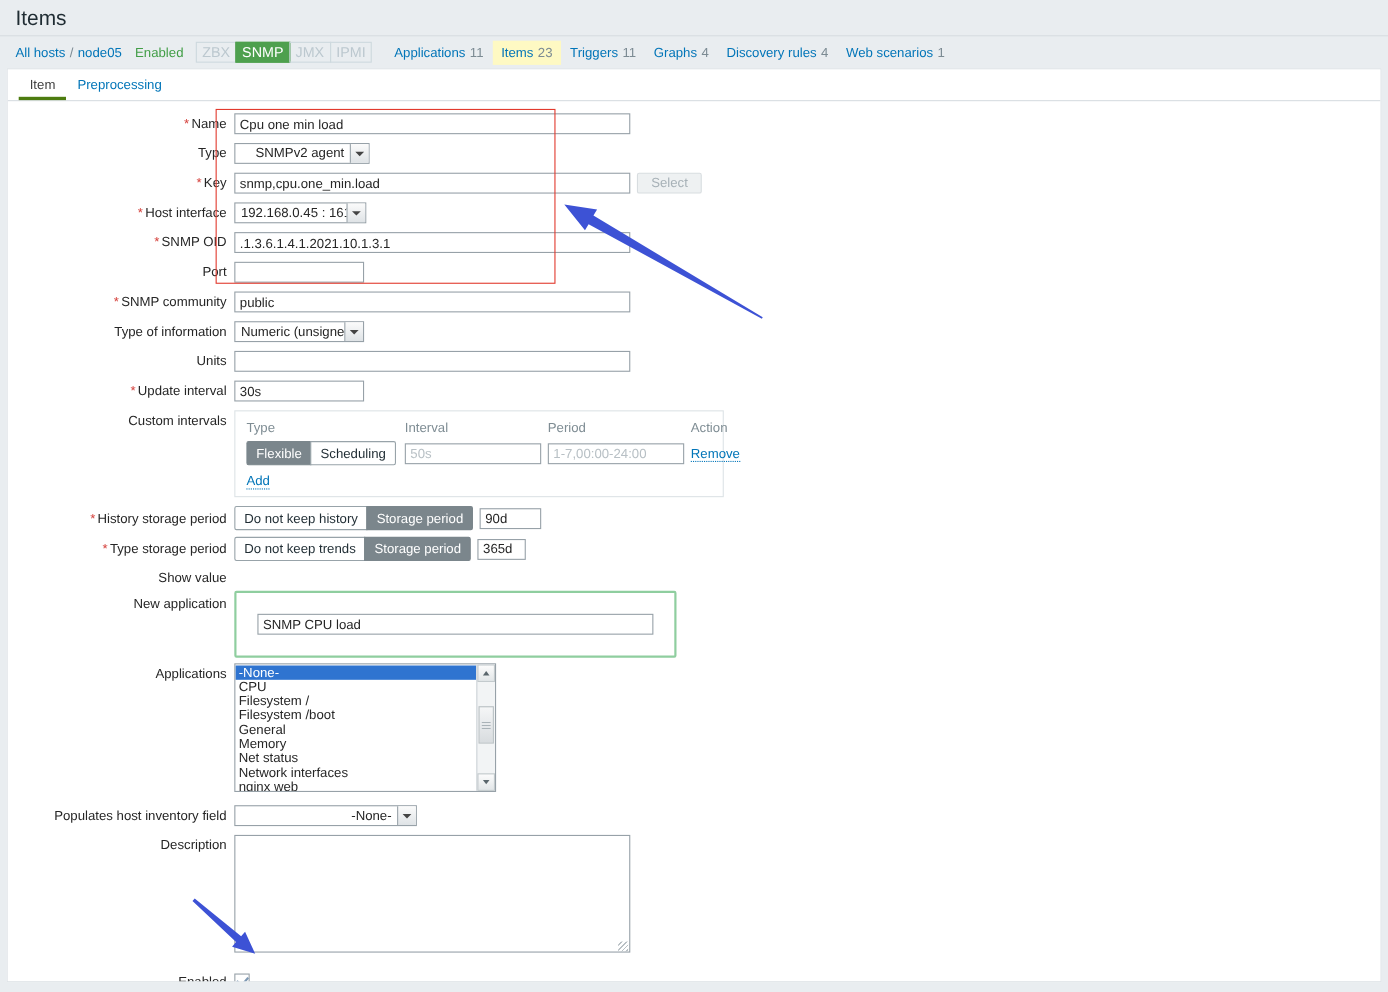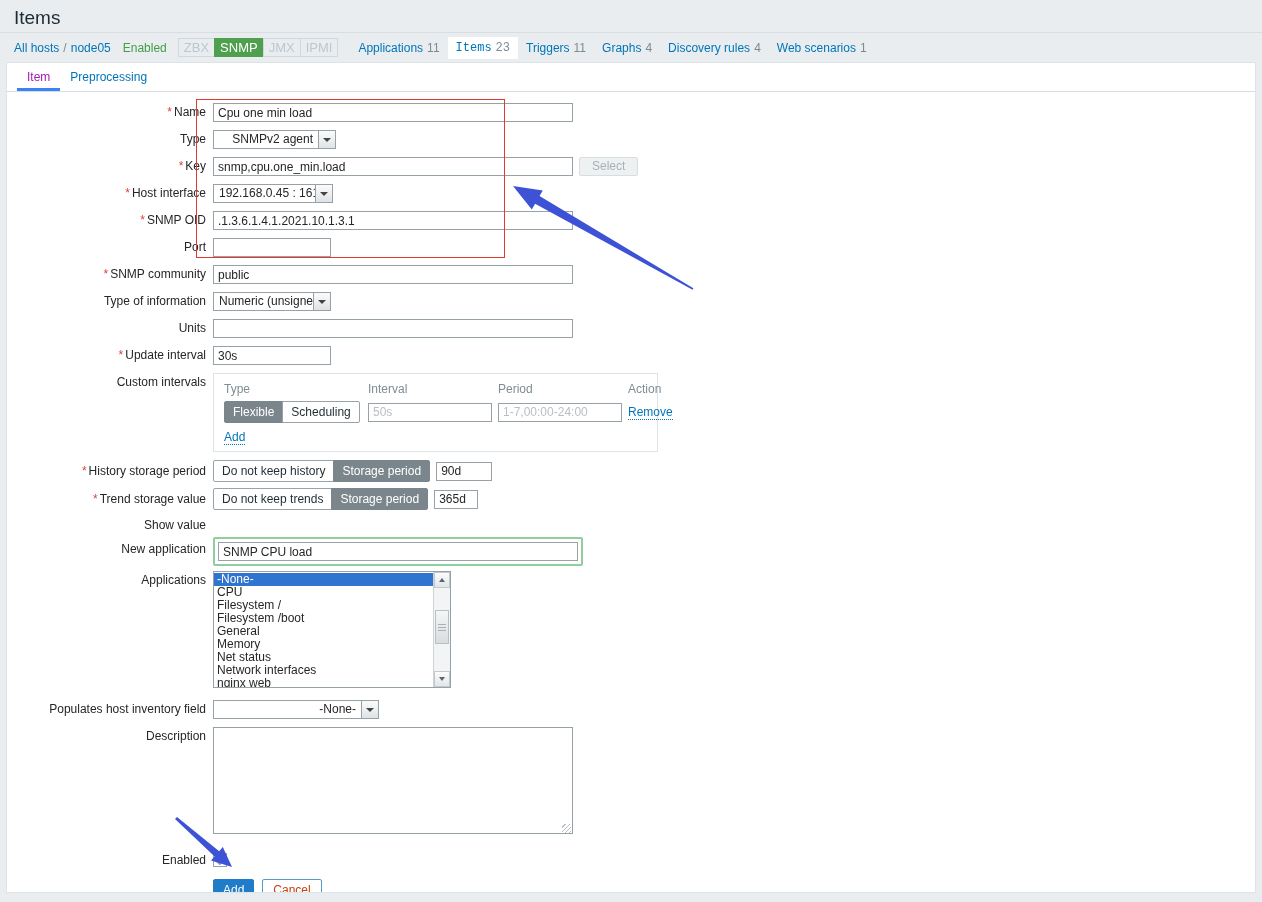--- a/index.html
+++ b/index.html
@@ -11,27 +11,27 @@
 
   .crumb { height:29px; display:flex; align-items:center; padding:0 14px; white-space:nowrap; }
   .crumb a, .link { color:#0275b8; text-decoration:none; cursor:pointer; }
   .sep { color:#7c8b93; margin:0 4px; }
   .host-status { color:#429e47; margin-left:12px; }
   .badges { display:inline-flex; margin-left:12px; }
   .badge { font-size:13px; padding:1px 5px; border:1px solid #ced9de; color:#bcc8cf; margin-left:-1px; }
   .badge.on { background:#4ea04e; border-color:#4ea04e; color:#fff; }
   .nav { display:inline-flex; margin-left:12px; }
   .nav-item { padding:4px 8px; cursor:pointer; }
-  .nav-item.active { background:#ffffff;font-family:Liberation Mono, monospace; }
+  .nav-item.active { background:#fef9c3; }
   .nav-count { color:#7c8b93; margin-left:4px; }
 
   .panel { margin:0 6px; height:831px; background:#fff; border:1px solid #dee3e7; overflow:hidden; position:relative; }
   .tabs { height:29px; border-bottom:1px solid #d7dde1; display:flex; padding-left:10px; }
   .tab { padding:7px 10px 4px; }
-  .tab.active { color:#a21caf; border-bottom:3px solid #3b82f6; }
+  .tab.active { color:#404040; border-bottom:3px solid #4d7c0f; }
   .tab.link { color:#0275b8; }
 
   .form { padding-top:11px; }
   .row { display:flex; align-items:flex-start; margin-bottom:8px; }
   .lbl { width:206px; text-align:right; padding-right:7px; flex:none; line-height:19px; }
   .lbl-22 { line-height:22px; }
   .req { color:#d64540; margin-right:2px; }
   .ctl { display:flex; align-items:center; gap:6px; }
 
   input.text { height:19px; border:1px solid #97a1a8; padding:0 4px; font:12px "Liberation Sans", sans-serif; color:#262626; background:#fff; }
@@ -50,21 +50,21 @@
   .seg-btn:first-child { margin-left:0; border-radius:2px 0 0 2px; }
   .seg-btn:last-child { border-radius:0 2px 2px 0; }
   .seg-btn.sel { background:#7b868c; border-color:#7b868c; color:#fff; }
 
   .fieldset { width:445px; border:1px solid #dde3e6; padding:8px 10px 6px; }
   .ci-grid { display:grid; grid-template-columns:138px 124px 124px 1fr; column-gap:6px; align-items:center; }
   .ci-head { color:#7f8d94; margin-bottom:5px; }
   .dotted { border-bottom:1px dotted #0275b8; }
   .add-link { display:inline-block; margin-top:7px; }
 
-  .green-wrap { border:2px solid #8fce9f; padding:3px; display:inline-block; border-radius:2px; }
+  .green-wrap { border:2px solid #8fce9f; padding:19px; display:inline-block; border-radius:2px; }
   .green-wrap input { display:block; }
 
   .listbox { display:flex; width:238px; height:117px; border:1px solid #97a1a8; background:#fff; }
   .opts { flex:1; overflow:hidden; padding-top:1px; }
   .opt { line-height:13px; height:13px; padding:0 3px; white-space:nowrap; cursor:pointer; }
   .opt.sel { background:#2f74d0; color:#fff; }
   .vscroll { width:17px; flex:none; border-left:1px solid #cdd3d7; display:flex; flex-direction:column; background:#f2f4f5; }
   .sb-btn { height:16px; flex:none; background:linear-gradient(#fcfcfc,#e2e6e8); border:1px solid #c3cacd; display:flex; align-items:center; justify-content:center; cursor:pointer; }
   .tri-up { width:0;height:0;border-left:3.5px solid transparent;border-right:3.5px solid transparent;border-bottom:4px solid #5a666c; }
   .tri-dn { width:0;height:0;border-left:3.5px solid transparent;border-right:3.5px solid transparent;border-top:4px solid #5a666c; }
@@ -236,21 +236,21 @@
       <span class="ctl">
         <span class="seg">
           <span class="seg-btn">Do not keep history</span>
           <span class="seg-btn sel">Storage period</span>
         </span>
         <input class="text w56" value="90d" style="">
       </span>
     </div>
 
     <div class="row m6">
-      <span class="lbl lbl-22"><span class="req">*</span><span>Trend storage value</span></span>
+      <span class="lbl lbl-22"><span class="req">*</span><span>Type storage period</span></span>
       <span class="ctl">
         <span class="seg">
           <span class="seg-btn">Do not keep trends</span>
           <span class="seg-btn sel">Storage period</span>
         </span>
         <input class="text w60" value="365d" style="">
       </span>
     </div>
 
     <div class="row m7">

